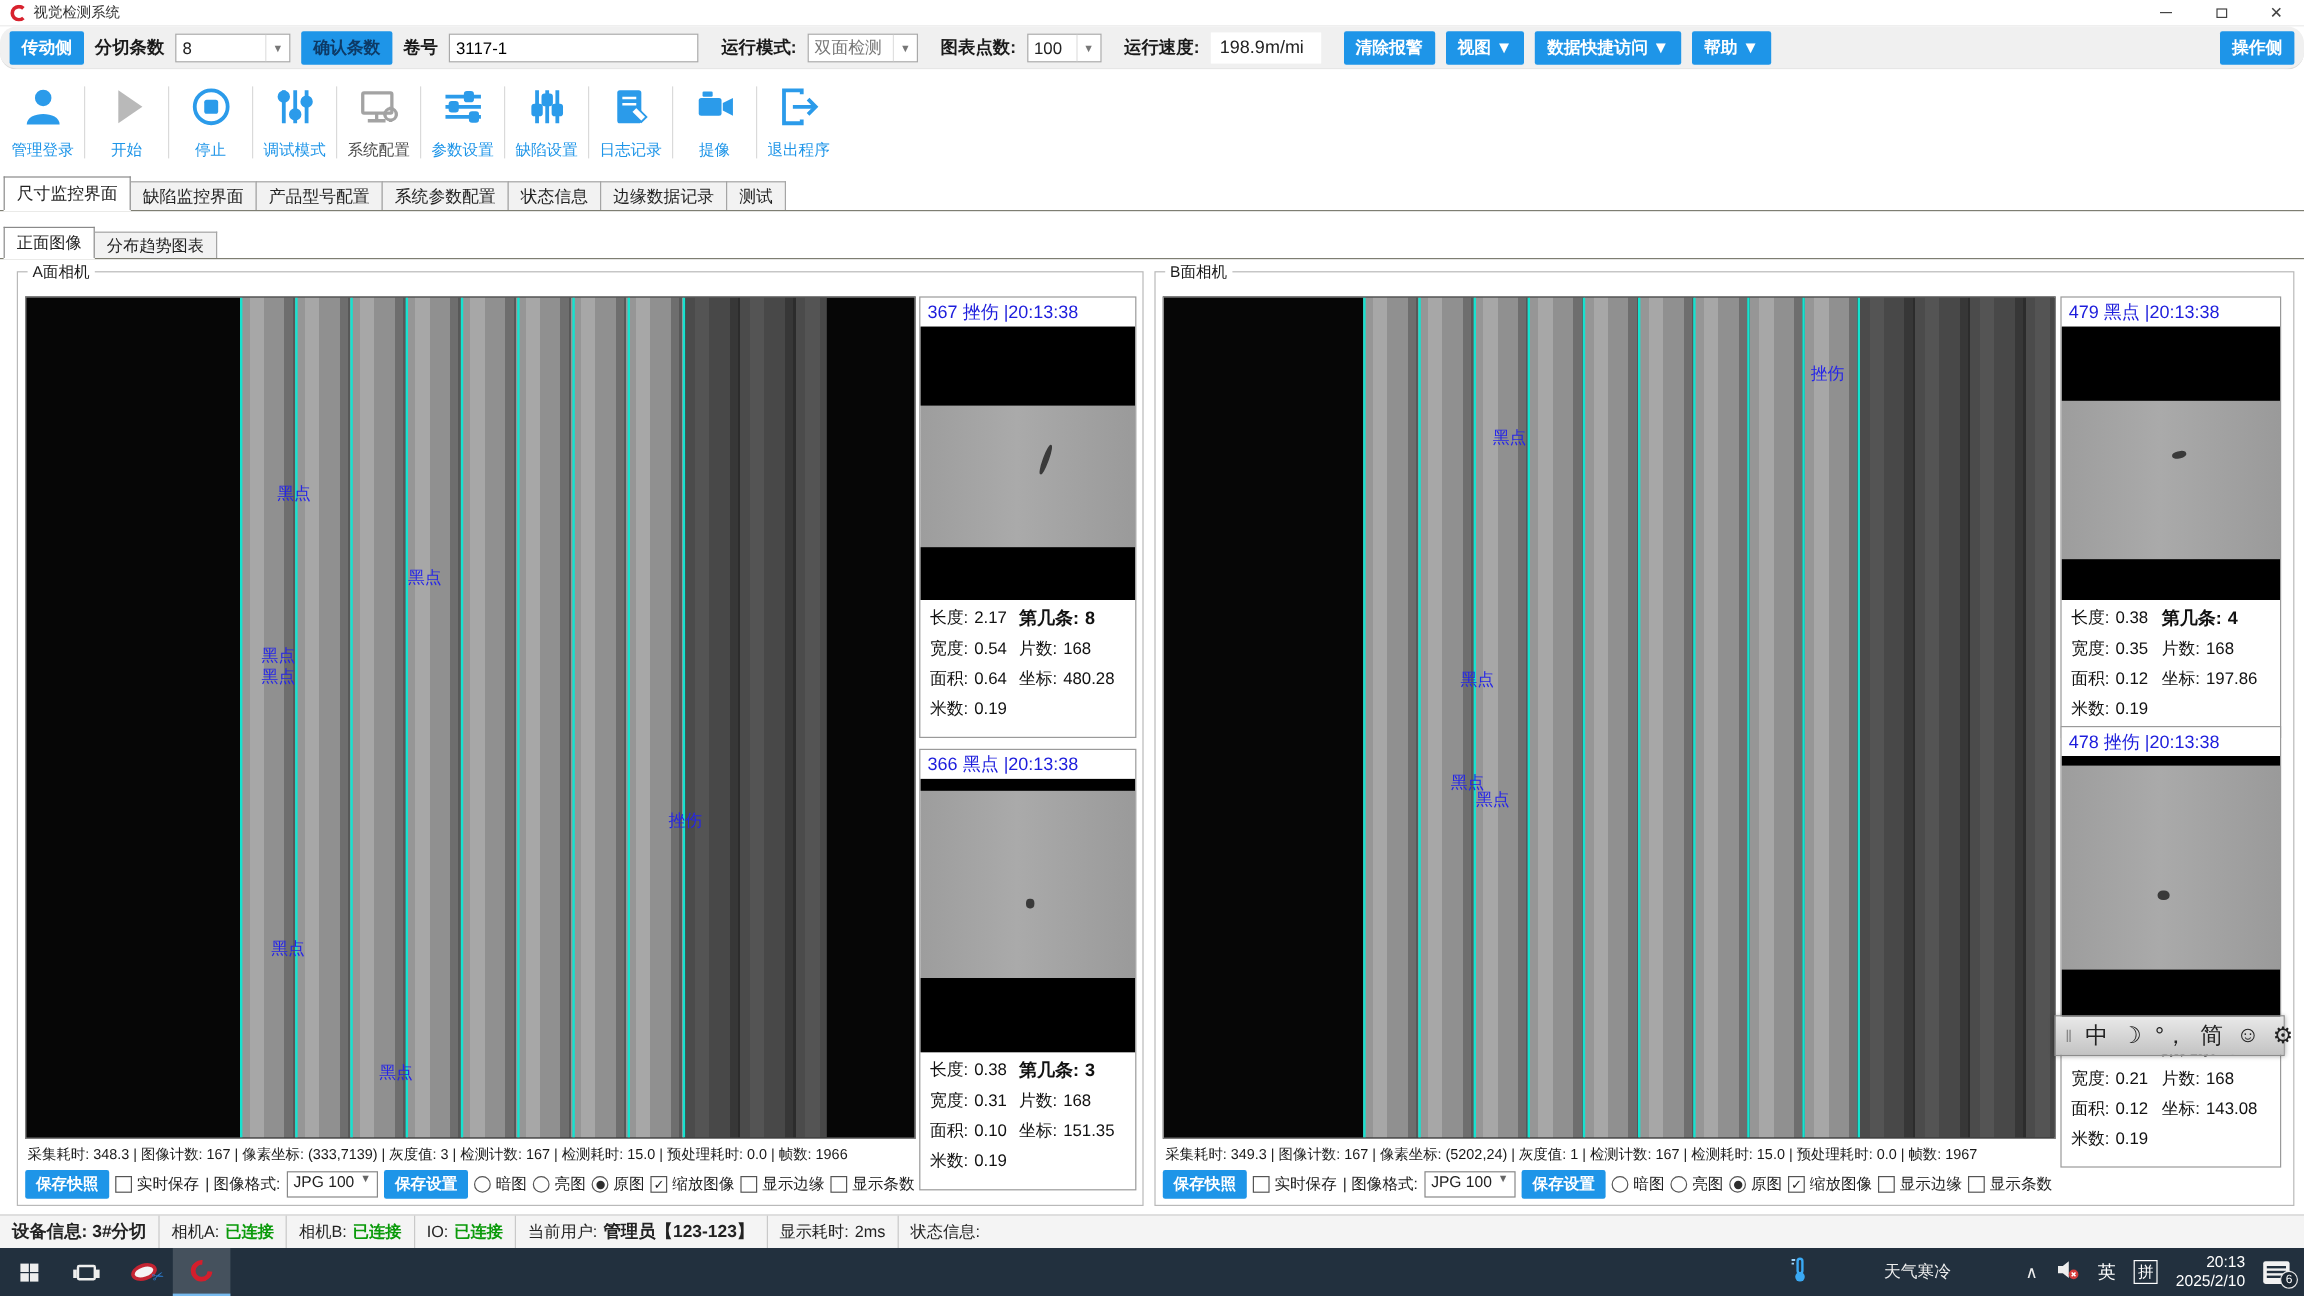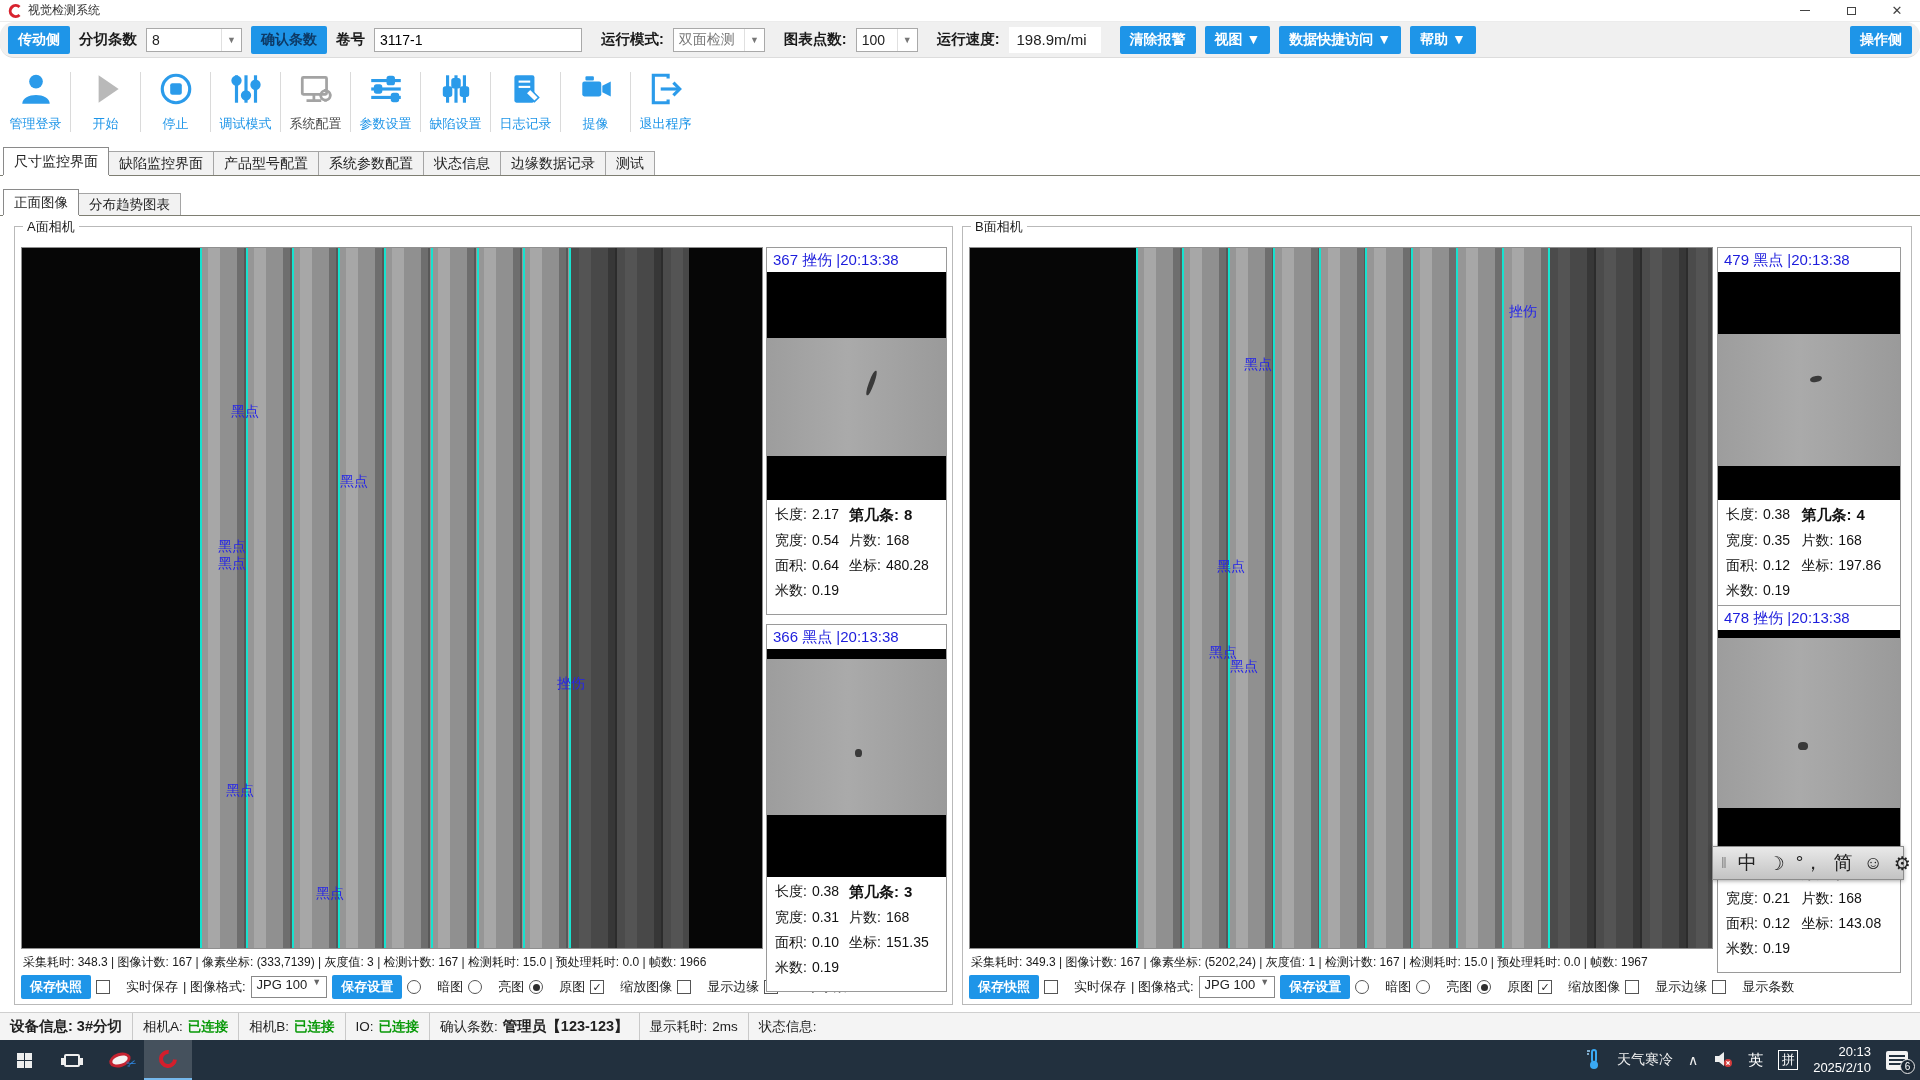--- a/index.html
+++ b/index.html
@@ -49,21 +49,21 @@
 
   .cam-img { position:absolute; background:#060606; overflow:hidden; border:1px solid #8f8f8f; }
   .stripeband { position:absolute; top:0; bottom:0; background:repeating-linear-gradient(90deg,#969696 0 8px,#a7a7a7 8px 20px,#909090 20px 37px,#6e6e6e 37px 44px,#585858 44px 46px); }
   .stripeband.dim { filter:brightness(0.5); }
   .vline { position:absolute; top:0; bottom:0; width:2px; background:#17e2cf; }
   .mark { position:absolute; color:#2525e8; font-size:14px; white-space:nowrap; }
 
   .cam-status { position:absolute; font-size:12px; color:#1a1a1a; white-space:nowrap; overflow:hidden; }
   .cam-ctrl { position:absolute; display:flex; align-items:center; gap:5px; font-size:13px; white-space:nowrap; }
   .cam-ctrl .btn-blue { font-size:13px; padding:3px 9px; }
-  .chk,.rad { display:inline-flex; align-items:center; gap:16px; cursor:pointer; }
+  .chk,.rad { display:inline-flex; align-items:center; gap:4px; cursor:pointer; }
   .box { width:14px; height:14px; border:1px solid #555; background:#fff; display:inline-grid; place-items:center; font-size:11px; color:#222; }
   .box.on::after { content:"✓"; }
   .rbtn { width:14px; height:14px; border:1px solid #555; border-radius:50%; background:#fff; display:inline-grid; place-items:center; }
   .rbtn.on::after { content:""; width:7px; height:7px; border-radius:50%; background:#2e2e2e; }
   .fmt-select { background:#fff; border:1px solid #888; height:22px; display:inline-flex; align-items:flex-start; padding-left:5px; font-size:13px; }
   .fmt-select .arr { padding:0 5px; color:#666; font-size:9px; }
 
   
   .dc { position:absolute; border:1px solid #9a9a9a; background:#fff; }
   .dc-h { height:24px; display:flex; align-items:center; padding:0 6px; color:#1d1ddc; font-size:15px; cursor:pointer; }
@@ -86,21 +86,21 @@
   .tb-tile.active { background:rgba(255,255,255,.16); border-bottom:2px solid #76b9ed; }
   .winlogo { display:grid; grid-template-columns:7px 7px; grid-template-rows:7px 7px; gap:1px; }
   .winlogo i { background:#eee; }
   .tview { width:16px; height:13px; border:2px solid #eee; border-radius:2px; position:relative; }
   .tview::before { content:""; position:absolute; left:-5px; top:2px; width:3px; height:7px; background:#eee; }
   .tview::after { content:""; position:absolute; right:-5px; top:2px; width:3px; height:7px; background:#eee; }
   .snip { width:22px; height:14px; border:3px solid #c42432; border-radius:50%; background:#f4f4f4; transform:rotate(-18deg); position:relative; }
   .snip::after { content:"✂"; position:absolute; right:-7px; bottom:-10px; color:#2d7fd4; font-size:12px; }
   .applogo { width:18px; height:18px; border:4px solid #d41e2c; border-right-color:transparent; border-radius:50%; transform:rotate(-40deg); }
   .tray { margin-left:auto; display:flex; align-items:center; gap:15px; padding-right:12px; font-size:15px; }
-  .tray .sm { font-size:14px; color:#eee; }
+  .tray .sm { font-size:14px; color:#eee;margin-left:47px; }
   .pinyinbox { border:1.5px solid #fff; width:20px; height:20px; display:grid; place-items:center; font-size:13px; }
   .clock { text-align:right; font-size:13px; line-height:16px; }
   .notif { position:relative; width:22px; height:19px; background:#f2f2f2; border-radius:2px; }
   .notif::before { content:""; position:absolute; left:3px; top:4px; width:16px; height:2px; background:#22303e; box-shadow:0 4px 0 #22303e, 0 8px 0 #22303e; }
   .notif .bdg { position:absolute; right:-7px; bottom:-4px; width:15px; height:15px; border-radius:50%; background:#1b2733; border:1px solid #e8e8e8; color:#fff; font-size:10px; display:grid; place-items:center; }
 
   
   .imebar { position:absolute; left:1712px; top:846px; width:192px; height:34px; background:linear-gradient(#e9e9e9,#c3c3c3); border:1px solid #8c8c8c; box-shadow:0 1px 4px rgba(0,0,0,.35); display:flex; align-items:center; gap:11px; padding:0 8px; font-size:19px; color:#222; z-index:40; }
   .imebar .h { color:#888; font-size:14px; }
 </style>
@@ -584,21 +584,21 @@
     </div>
   <div class="seg">
       <span>相机B:</span>
       <span class="green">已连接</span>
     </div>
   <div class="seg">
       <span>IO:</span>
       <span class="green">已连接</span>
     </div>
   <div class="seg">
-      <span>确认条数:</span>
+      <span>当前用户:</span>
       <span class="b">管理员【123-123】</span>
     </div>
   <div class="seg">
       <span>显示耗时:</span>
       <span>2ms</span>
     </div>
   <div class="seg" style="border-right:none">
       <span>状态信息:</span>
     </div>
 </div>

